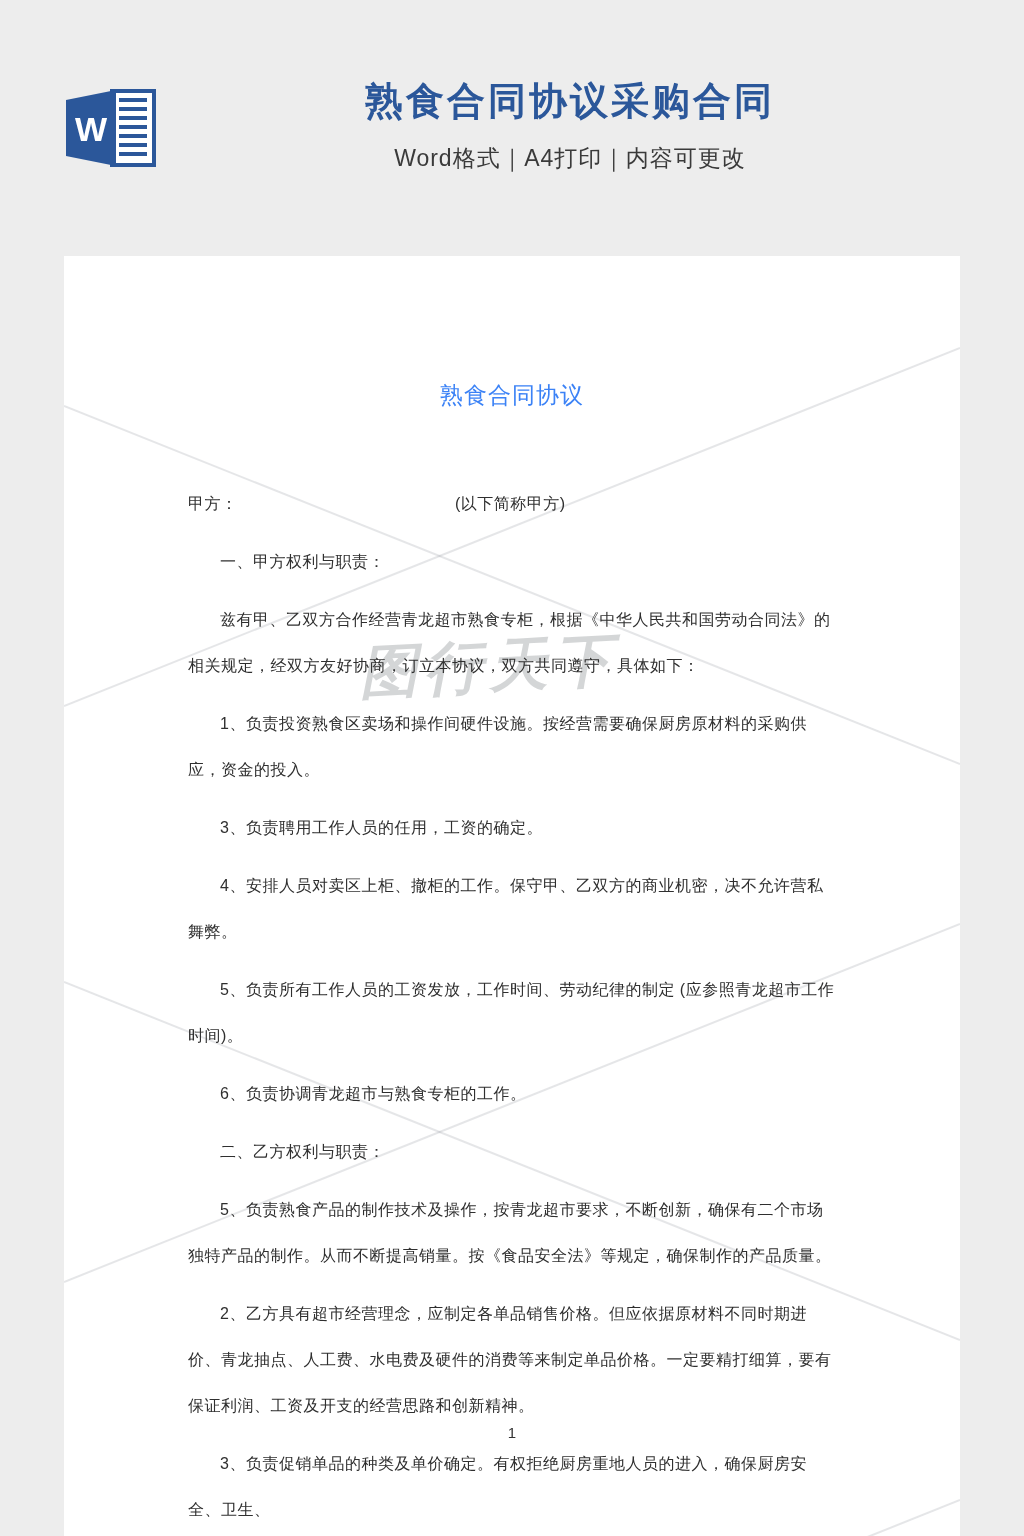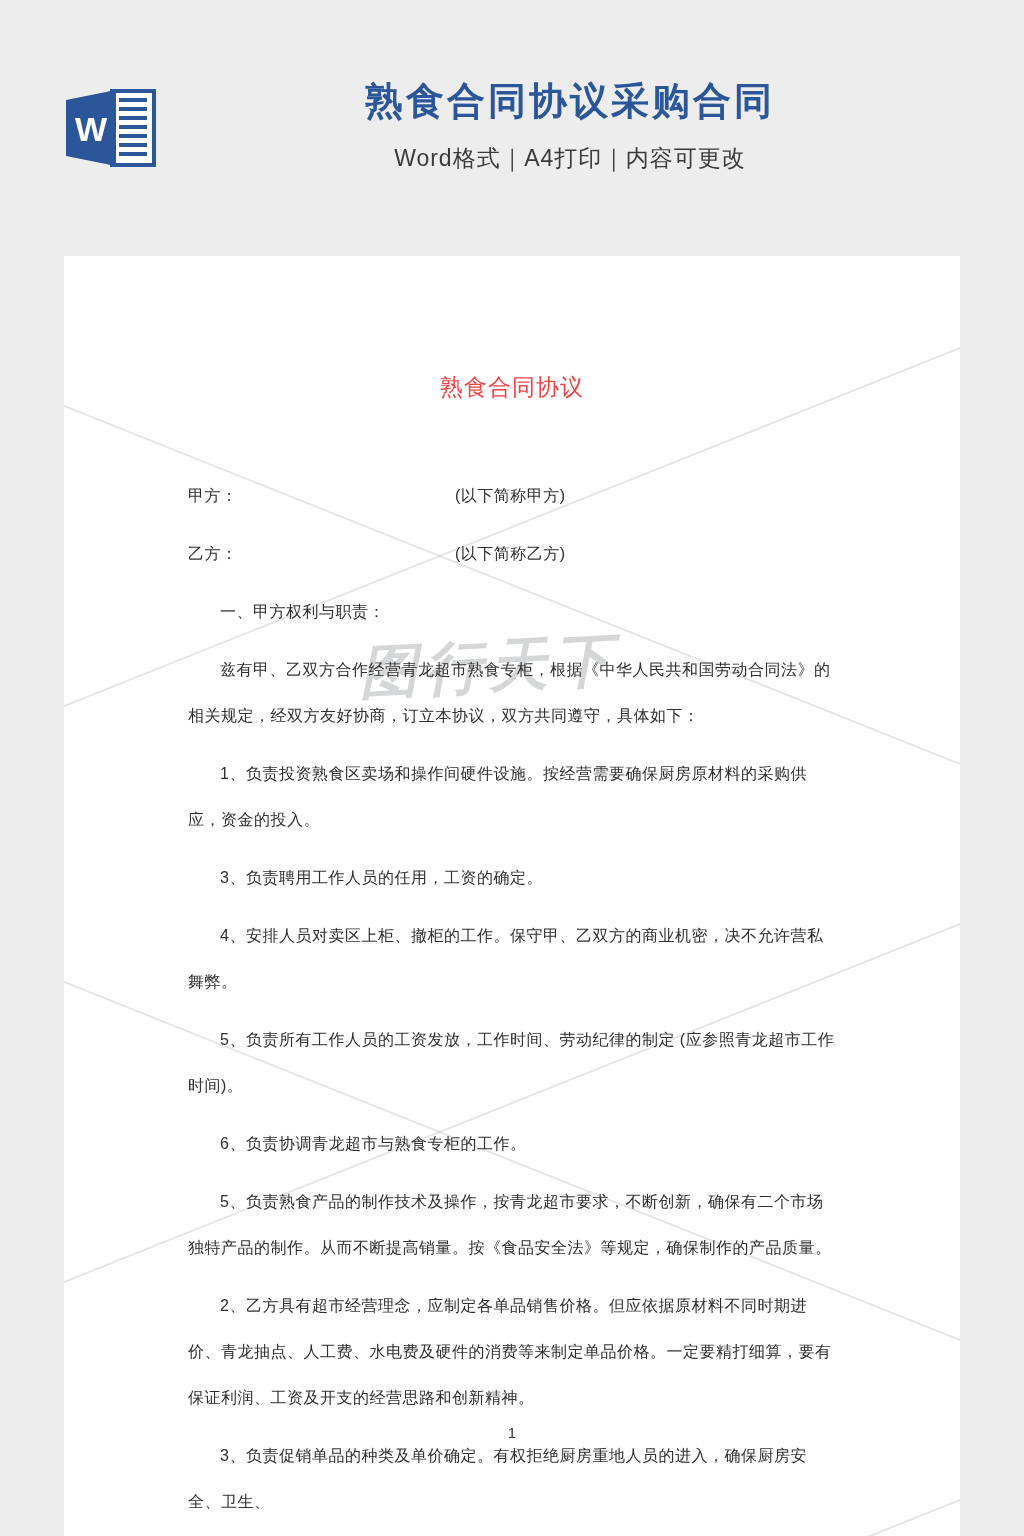--- a/index.html
+++ b/index.html
@@ -44,24 +44,24 @@
     font-size: 58px; letter-spacing: 7px;
     color: rgba(90, 95, 100, 0.26);
     transform: rotate(-3deg);
     white-space: nowrap;
   }
   .sheet-content {
     position: relative; z-index: 1;
     padding: 116px 112px 0 112px;
   }
   .contract-title {
-    margin: 0 0 70px 0;
+    margin: 8px 0 70px 0;
     text-align: center;
     font-size: 23px; font-weight: normal;
-    color: #ef4444;
+    color: #3b82f6;
     letter-spacing: 1px;
   }
   .sheet-content p {
     margin: 12px;
     font-size: 16px;
     line-height: 46px;
     color: #2f2f2f;
     letter-spacing: 0.5px;
   }
   .indent { text-indent: 2em; }
@@ -114,31 +114,31 @@
       </g>
     </svg>
 
     <div class="wm-text">图行天下</div>
 
     <div class="sheet-content">
       <h2 class="contract-title">熟食合同协议</h2>
 
       <p class="party-line"><span class="party-label">甲方：</span><span>(以下简称甲方)</span></p>
 
-      <p class="party-line"><span class="party-label">乙方：</span><span>(以下简称乙方)</span></p>
 
       <p class="indent">一、甲方权利与职责：</p>
 
       <p class="indent">兹有甲、乙双方合作经营青龙超市熟食专柜，根据《中华人民共和国劳动合同法》的相关规定，经双方友好协商，订立本协议，双方共同遵守，具体如下：</p>
       <p class="indent">1、负责投资熟食区卖场和操作间硬件设施。按经营需要确保厨房原材料的采购供应，资金的投入。</p>
       <p class="indent">3、负责聘用工作人员的任用，工资的确定。</p>
       <p class="indent">4、安排人员对卖区上柜、撤柜的工作。保守甲、乙双方的商业机密，决不允许营私舞弊。</p>
       <p class="indent">5、负责所有工作人员的工资发放，工作时间、劳动纪律的制定 (应参照青龙超市工作时间)。</p>
       <p class="indent">6、负责协调青龙超市与熟食专柜的工作。</p>
 
+      <p class="indent">二、乙方权利与职责：</p>
       <p class="indent">5、负责熟食产品的制作技术及操作，按青龙超市要求，不断创新，确保有二个市场独特产品的制作。从而不断提高销量。按《食品安全法》等规定，确保制作的产品质量。</p>
       <p class="indent">2、乙方具有超市经营理念，应制定各单品销售价格。但应依据原材料不同时期进价、青龙抽点、人工费、水电费及硬件的消费等来制定单品价格。一定要精打细算，要有保证利润、工资及开支的经营思路和创新精神。</p>
       <p class="indent">3、负责促销单品的种类及单价确定。有权拒绝厨房重地人员的进入，确保厨房安全、卫生、</p>
     </div>
 
     <div class="page-num">1</div>
   </div>
 
 </div>
 

